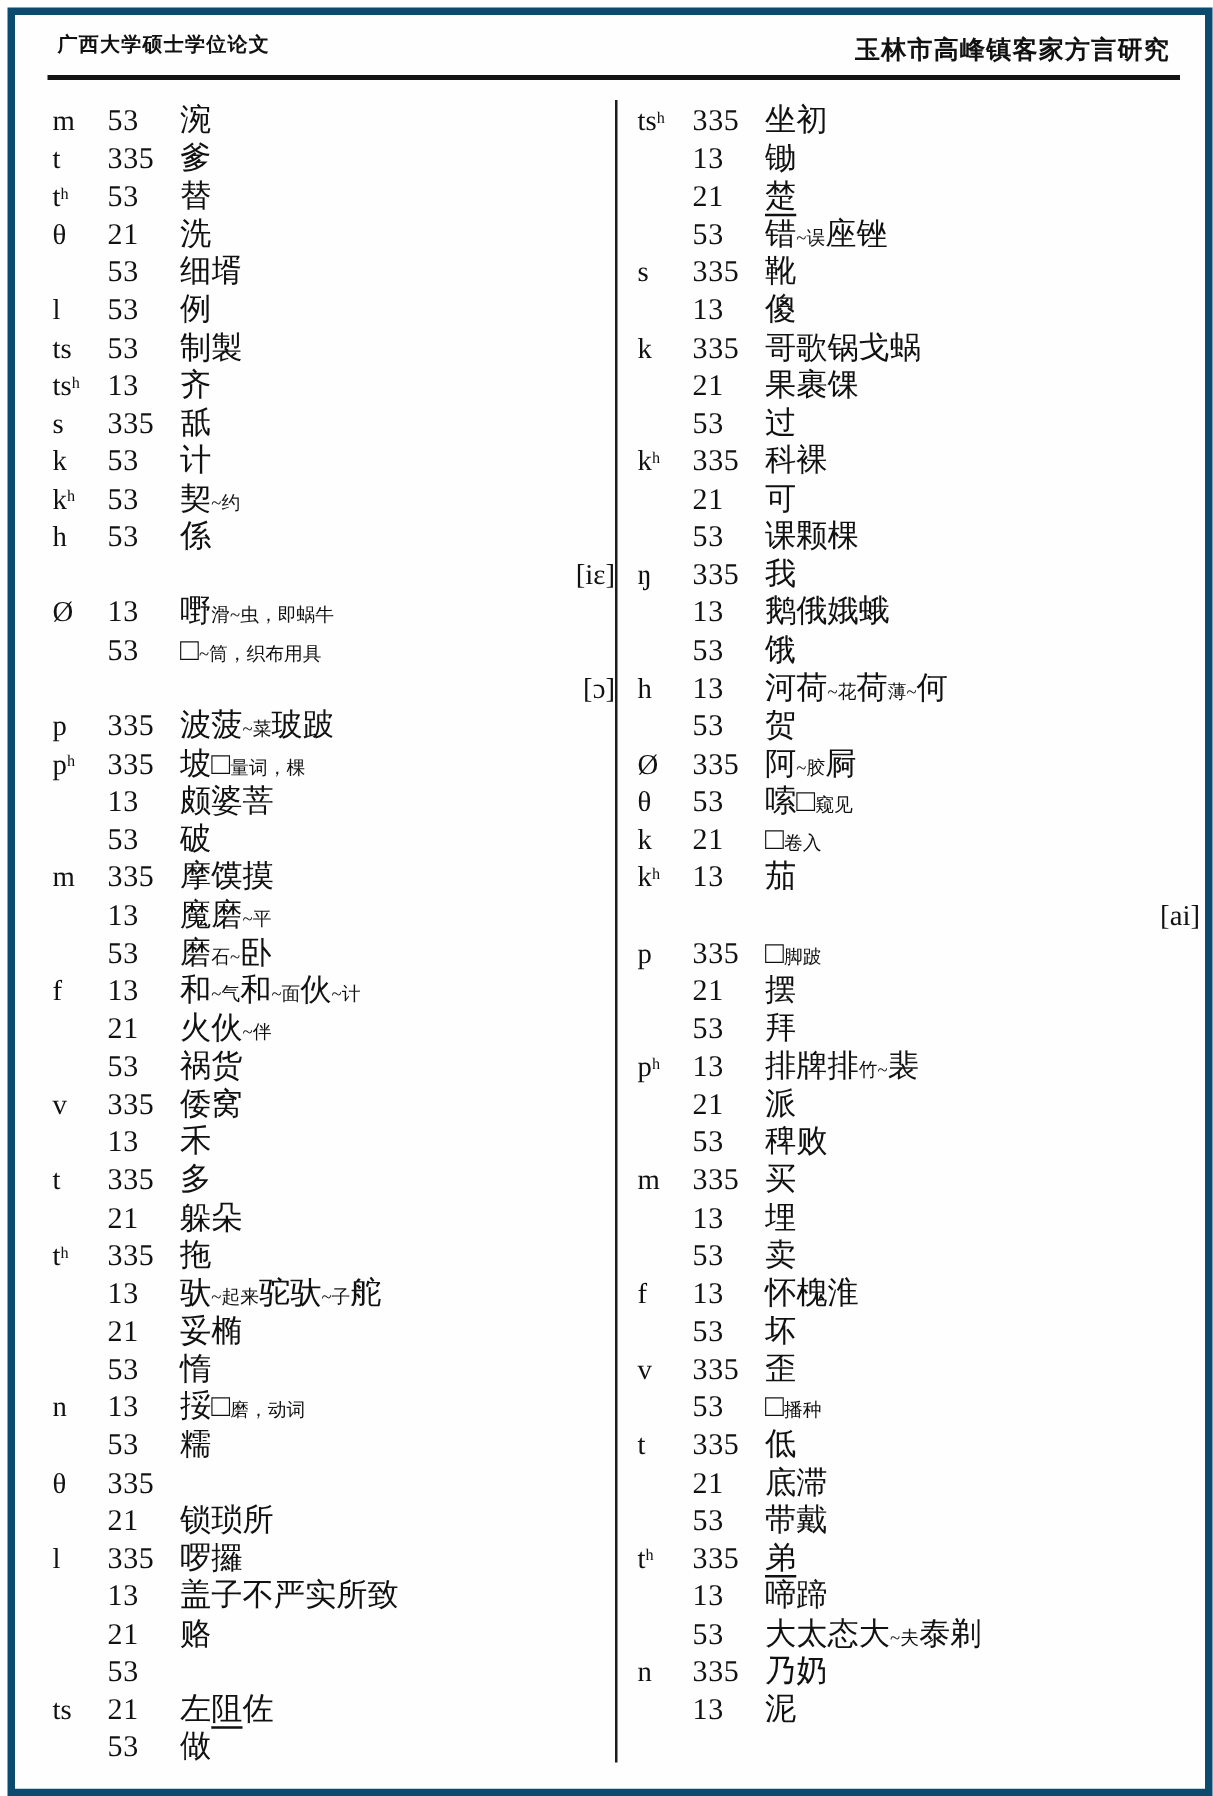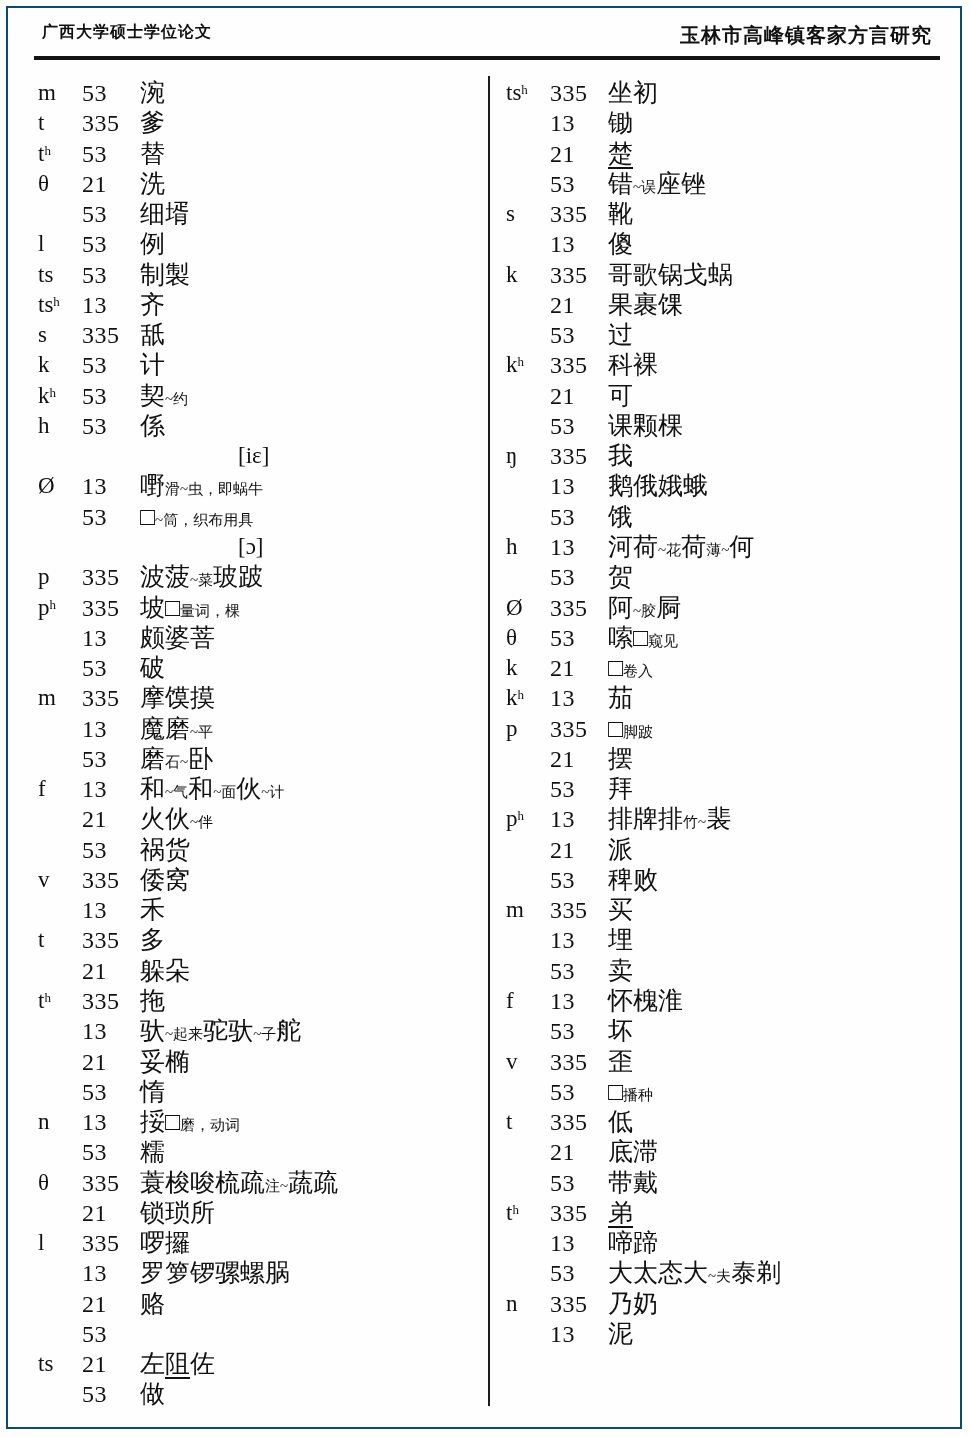--- a/index.html
+++ b/index.html
@@ -5,21 +5,21 @@
   html,body{margin:0;padding:0;}
   body{
     width:970px;height:1437px;position:relative;
     background:#ffffff;
     font-family:"Liberation Serif","DejaVu Serif","DejaVu Sans",serif;
     color:#111;
     overflow:hidden;
   }
   .page{
     position:absolute;left:6px;top:6px;width:952px;height:1419px;
-    border:2px solid #0c4a6e;background:#fefefe;
+    border:6px solid #0c4a6e;background:#fefefe;
   }
   .running-head{position:absolute;top:14px;left:0;width:100%;height:26px;}
   .running-head .rh-left{
     position:absolute;left:34px;font-size:16px;font-weight:bold;letter-spacing:1px;
   }
   .running-head .rh-right{
     position:absolute;right:28px;font-size:20px;font-weight:bold;letter-spacing:1px;
   }
   .head-rule{
     position:absolute;left:26px;top:48px;width:906px;height:3.5px;background:#141414;
@@ -39,21 +39,21 @@
   .ini sup{font-size:13px;line-height:0;vertical-align:6px;}
   .tone{
     position:absolute;left:44px;top:0;font-size:24px;line-height:30.27px;letter-spacing:0.5px;
   }
   .chars{
     position:absolute;left:102px;top:0;line-height:30.27px;
   }
   .big{font-size:25px;}
   .sm{font-size:15px;}
   .ul{border-bottom:2px solid #111;padding-bottom:0px;}
-  .rime{padding-left:200px;font-size:23px;}
+  .rime{padding-left:200px;font-size:23px;text-align:right;}
 </style>
 </head>
 <body>
 
 <div class="page">
   <div class="running-head">
     <span class="rh-left">广西大学硕士学位论文</span>
     <span class="rh-right">玉林市高峰镇客家方言研究</span>
   </div>
   <div class="head-rule"></div>
@@ -226,36 +226,35 @@
         <span class="chars"><span class="big">挼□</span><span class="sm">磨，动词</span></span>
       </div>
       <div class="row">
         <span class="ini"></span>
         <span class="tone">53</span>
         <span class="chars"><span class="big">糯</span></span>
       </div>
       <div class="row">
         <span class="ini">θ</span>
         <span class="tone">335</span>
-        <span class="chars"><span class="big">蓑梭唆梳疏</span><span class="sm">注~</span><span class="big">蔬疏</span></span>
       </div>
       <div class="row">
         <span class="ini"></span>
         <span class="tone">21</span>
         <span class="chars"><span class="big">锁琐所</span></span>
       </div>
       <div class="row">
         <span class="ini">l</span>
         <span class="tone">335</span>
         <span class="chars"><span class="big">啰攞</span></span>
       </div>
       <div class="row">
         <span class="ini"></span>
         <span class="tone">13</span>
-        <span class="chars"><span class="big">罗箩锣骡螺脶</span></span>
+        <span class="chars"><span class="big">盖子不严实所致</span></span>
       </div>
       <div class="row">
         <span class="ini"></span>
         <span class="tone">21</span>
         <span class="chars"><span class="big">赂</span></span>
       </div>
       <div class="row">
         <span class="ini"></span>
         <span class="tone">53</span>
       </div>
@@ -370,20 +369,21 @@
       <div class="row">
         <span class="ini">k</span>
         <span class="tone">21</span>
         <span class="chars"><span class="big">□</span><span class="sm">卷入</span></span>
       </div>
       <div class="row">
         <span class="ini">k<sup>h</sup></span>
         <span class="tone">13</span>
         <span class="chars"><span class="big">茄</span></span>
       </div>
+      <div class="row rime"><span>[ai]</span></div>
       <div class="row">
         <span class="ini">p</span>
         <span class="tone">335</span>
         <span class="chars"><span class="big">□</span><span class="sm">脚跛</span></span>
       </div>
       <div class="row">
         <span class="ini"></span>
         <span class="tone">21</span>
         <span class="chars"><span class="big">摆</span></span>
       </div>

